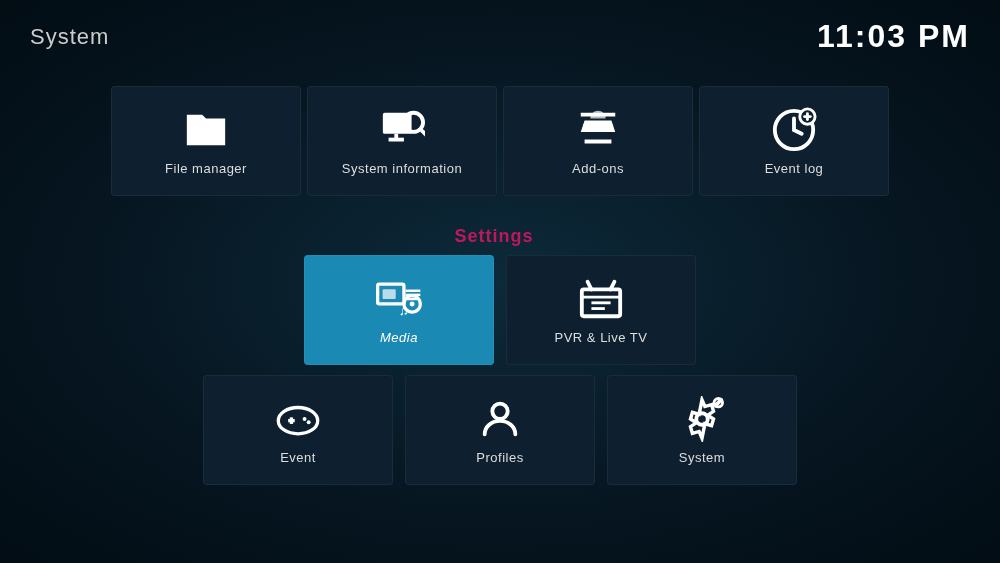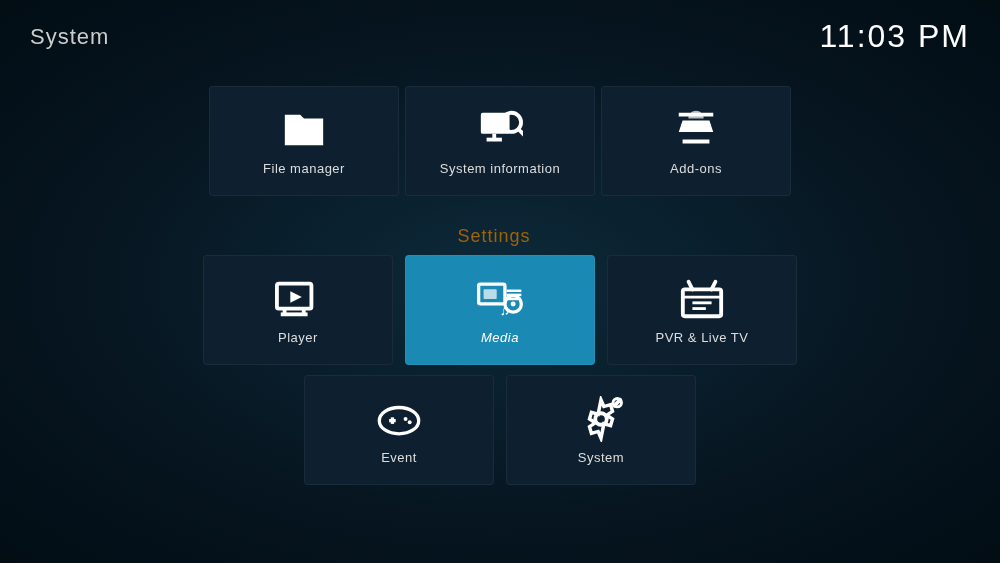--- a/index.html
+++ b/index.html
@@ -24,40 +24,40 @@
 
     .app-title {
       font-size: 22px;
       font-weight: 300;
       letter-spacing: 1px;
       color: #ccc;
     }
 
     .clock {
       font-size: 32px;
-      font-weight: 400;
+      font-weight: 700;
       letter-spacing: 2px;
       color: #fff;
     }
 
     
     .top-items-row {
       display: flex;
       justify-content: center;
       gap: 6px;
       padding: 16px 30px;
       margin-top: 5px;
     }
 
     
     .settings-label {
       text-align: center;
       font-size: 18px;
-      font-weight: 400;
-      color: #a16207;
+      font-weight: 700;
+      color: #be185d;
       margin: 14px 12px 8px 0;
       letter-spacing: 1px;
     }
 
     
     .settings-rows {
       display: flex;
       flex-direction: column;
       gap: 10px;
       padding: 0 30px;
@@ -140,38 +140,39 @@
 
   <div class="tile">
     <svg viewBox="0 0 24 24">
       <path d="M21 3H3v2h18V3zm-2 4H5l-2 6h2v6h14v-6h2L19 7zm0 10H5v-4h14v4z"></path>
       <path d="M12 2C9.79 2 8 3.79 8 6h8c0-2.21-1.79-4-4-4z" opacity="0.7"></path>
       <path d="M4 9l1.5 4h13L20 9H4z" opacity="0.5"></path>
     </svg>
     <span class="tile-label">Add-ons</span>
   </div>
 
+  <div class="tile">
+    <svg viewBox="0 0 24 24">
+      <circle cx="12" cy="12" r="10" fill="none" stroke="white" stroke-width="2"></circle>
+      <path d="M12 6v6l4 2" stroke="white" stroke-width="2" fill="none" stroke-linecap="round"></path>
+      <circle cx="19" cy="5" r="4" fill="#0e2030"></circle>
+      <circle cx="19" cy="5" r="4" fill="none" stroke="white" stroke-width="1.5"></circle>
+      <line x1="19" y1="3.5" x2="19" y2="6.5" stroke="white" stroke-width="1.5" stroke-linecap="round"></line>
+      <line x1="17.5" y1="5" x2="20.5" y2="5" stroke="white" stroke-width="1.5" stroke-linecap="round"></line>
+    </svg>
+    <span class="tile-label">Event log</span>
+  </div>
 </div>
 
 <div class="settings-label">Settings</div>
 
 <div class="settings-rows">
 
   <div class="settings-row">
 
-    <div class="tile">
-      <svg viewBox="0 0 24 24">
-        <rect x="1" y="4" width="18" height="13" rx="1" fill="none" stroke="white" stroke-width="2"></rect>
-        <polygon points="8,8 8,14 14,11" fill="white"></polygon>
-        <line x1="5" y1="17" x2="5" y2="20" stroke="white" stroke-width="2"></line>
-        <line x1="15" y1="17" x2="15" y2="20" stroke="white" stroke-width="2"></line>
-        <line x1="3" y1="20" x2="17" y2="20" stroke="white" stroke-width="2"></line>
-      </svg>
-      <span class="tile-label">Player</span>
-    </div>
 
     <div class="tile active">
       <svg viewBox="0 0 28 24">
         <rect x="1" y="3" width="16" height="12" rx="1" fill="none" stroke="white" stroke-width="2"></rect>
         <rect x="4" y="6" width="8" height="6" rx="0.5" fill="white" opacity="0.7"></rect>
         <ellipse cx="22" cy="15" rx="5" ry="5" fill="none" stroke="white" stroke-width="2"></ellipse>
         <circle cx="22" cy="15" r="1.5" fill="white"></circle>
         <line x1="18" y1="7" x2="27" y2="7" stroke="white" stroke-width="1.5"></line>
         <line x1="18" y1="9.5" x2="27" y2="9.5" stroke="white" stroke-width="1.5"></line>
         <line x1="18" y1="12" x2="25" y2="12" stroke="white" stroke-width="1.5"></line>
@@ -201,20 +202,27 @@
         <ellipse cx="14" cy="13" rx="12" ry="8" fill="none" stroke="white" stroke-width="2"></ellipse>
         <line x1="10" y1="11" x2="10" y2="15" stroke="white" stroke-width="2"></line>
         <line x1="8" y1="13" x2="12" y2="13" stroke="white" stroke-width="2"></line>
         <circle cx="18" cy="12" r="1.2" fill="white"></circle>
         <circle cx="20.5" cy="14" r="1.2" fill="white"></circle>
       </svg>
       <span class="tile-label">Event</span>
     </div>
 
 
+    <div class="tile">
+      <svg viewBox="0 0 24 24">
+        <circle cx="12" cy="8" r="4" fill="none" stroke="white" stroke-width="2"></circle>
+        <path d="M4 20c0-4 3.6-7 8-7s8 3 8 7" fill="none" stroke="white" stroke-width="2" stroke-linecap="round"></path>
+      </svg>
+      <span class="tile-label">Profiles</span>
+    </div>
 
     <div class="tile">
       <svg viewBox="0 0 24 24">
         <circle cx="12" cy="12" r="3" fill="none" stroke="white" stroke-width="2"></circle>
         <path d="M12 2l1.5 3.5 3.5-1 1 3.5-3 2 3 2-1 3.5-3.5-1L12 22l-1.5-3.5-3.5 1-1-3.5 3-2-3-2 1-3.5 3.5 1z" fill="none" stroke="white" stroke-width="1.8"></path>
         <line x1="19" y1="5" x2="22" y2="2" stroke="white" stroke-width="2" stroke-linecap="round"></line>
         <circle cx="20.5" cy="3.5" r="2.2" fill="none" stroke="white" stroke-width="1.5"></circle>
       </svg>
       <span class="tile-label">System</span>
     </div>

